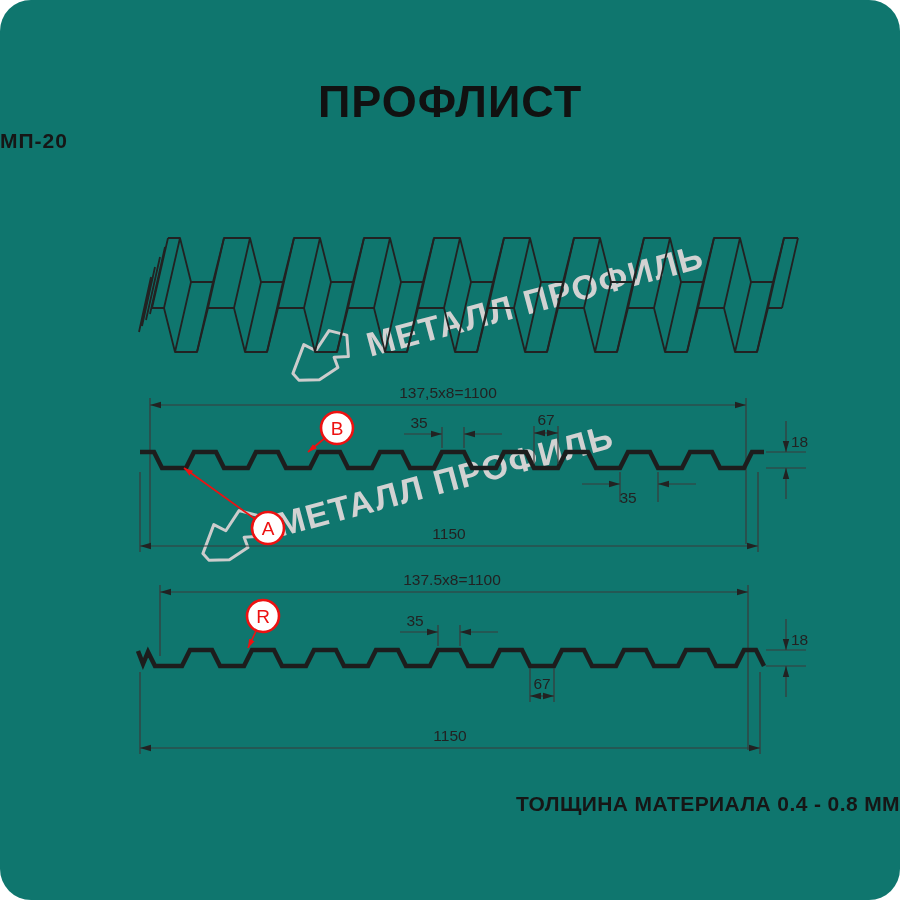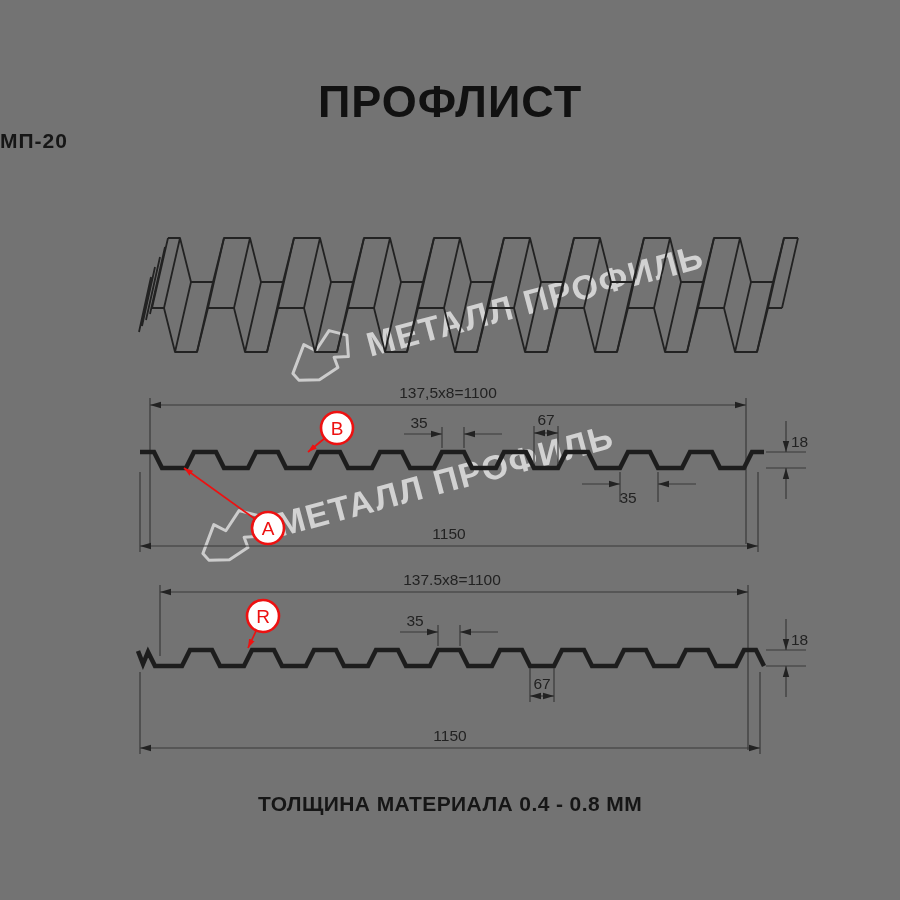--- a/index.html
+++ b/index.html
@@ -1,22 +1,22 @@
 <!DOCTYPE html>
 <html><head>
 <meta charset="utf-8">
 <style>
   html,body{margin:0;padding:0;background:#fff;}
-  #page{position:relative;width:900px;height:900px;background:#737373;overflow:hidden;
-        font-family:"Liberation Sans",sans-serif;}
+  #page{position:relative;width:900px;height:900px;background:#0f766e;overflow:hidden;
+        font-family:"Liberation Sans",sans-serif;border-radius:31px;}
   .title{position:absolute;left:0;top:76px;width:900px;text-align:center;
          font-size:45px;font-weight:800;letter-spacing:1px;color:#111;z-index:3;}
   .model{position:absolute;left:0;top:129px;width:900px;
          font-size:21px;font-weight:600;letter-spacing:1px;color:#161616;z-index:3;}
-  .footer{position:absolute;left:0;top:792px;width:900px;text-align:center;
+  .footer{position:absolute;left:0;top:792px;width:900px;text-align:right;
          font-size:21px;font-weight:600;letter-spacing:.4px;color:#161616;z-index:3;}
   .wm{position:absolute;display:flex;align-items:center;gap:12px;
       transform:rotate(-15deg);transform-origin:left center;z-index:1;
       color:#d2d2d2;font-weight:700;font-size:34px;letter-spacing:1.5px;white-space:nowrap;}
   .wm svg{flex:0 0 auto;}
   #drawing{position:absolute;left:0;top:0;z-index:2;}
   .thin{stroke:#3a3a3a;stroke-width:1.2;fill:none;}
   .prof{stroke:#1d1d1d;stroke-width:4.5;fill:none;stroke-linejoin:miter;}
   .p3d{stroke:#222;stroke-width:1.8;fill:none;stroke-linejoin:round;}
   .red{stroke:#ed1111;stroke-width:1.7;fill:none;}

